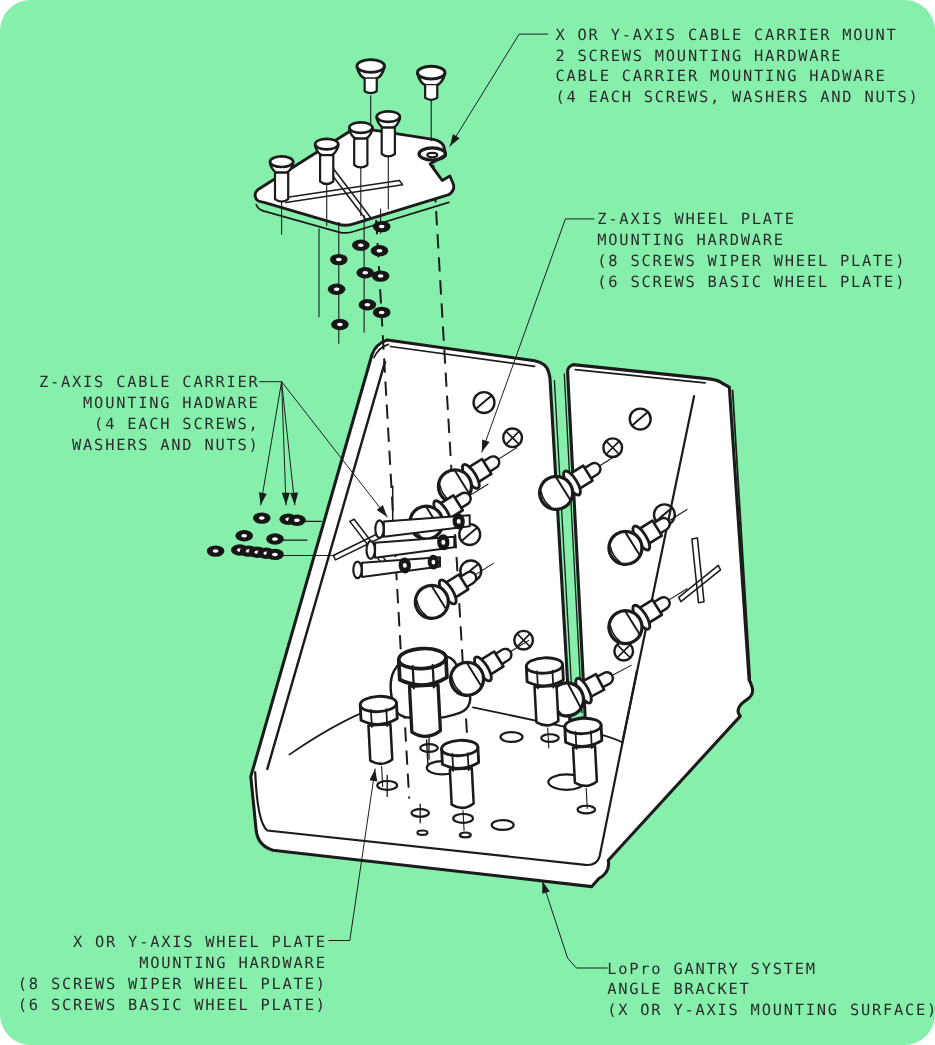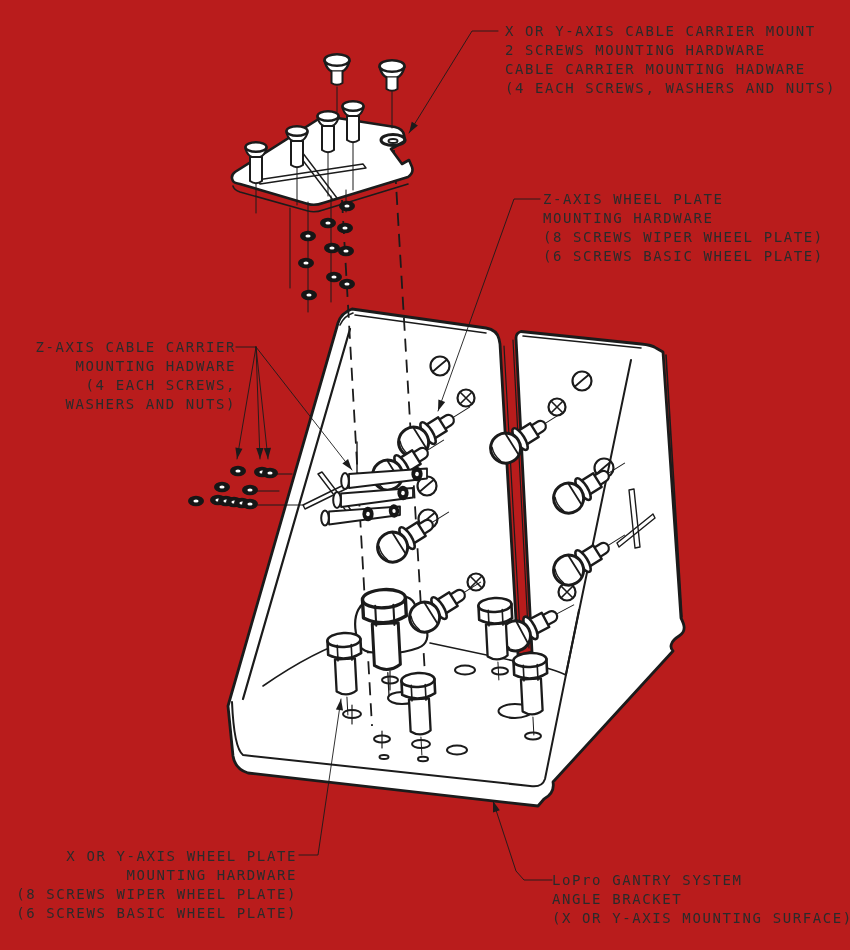--- a/index.html
+++ b/index.html
@@ -1,16 +1,16 @@
 <!DOCTYPE html>
 <html><head>
 <meta charset="utf-8">
 <style>
   html,body{margin:0;padding:0;background:#ffffff;}
-  #stage{width:850px;height:950px;position:relative;background:#b91c1c;overflow:hidden;}
+  #stage{width:850px;height:950px;position:relative;background:#86efac;overflow:hidden;border-radius:28px;}
   svg{display:block;}
   .ln{stroke:#1b1b1b;fill:none;stroke-linecap:round;stroke-linejoin:round;}
   .fw{fill:#ffffff;stroke:#1b1b1b;stroke-linecap:round;stroke-linejoin:round;}
   .fd{fill:#161616;stroke:none;}
   .dot{fill:#ffffff;stroke:none;}
   .ah{fill:#1b1b1b;stroke:none;}
   .dash{stroke:#1b1b1b;fill:none;stroke-width:1.8;stroke-dasharray:13 8;}
   text{font-family:"DejaVu Sans Mono","Liberation Mono",monospace;font-size:14px;letter-spacing:1.6px;fill:#2b2b2b;}
   .end{text-anchor:end;}
 </style>

